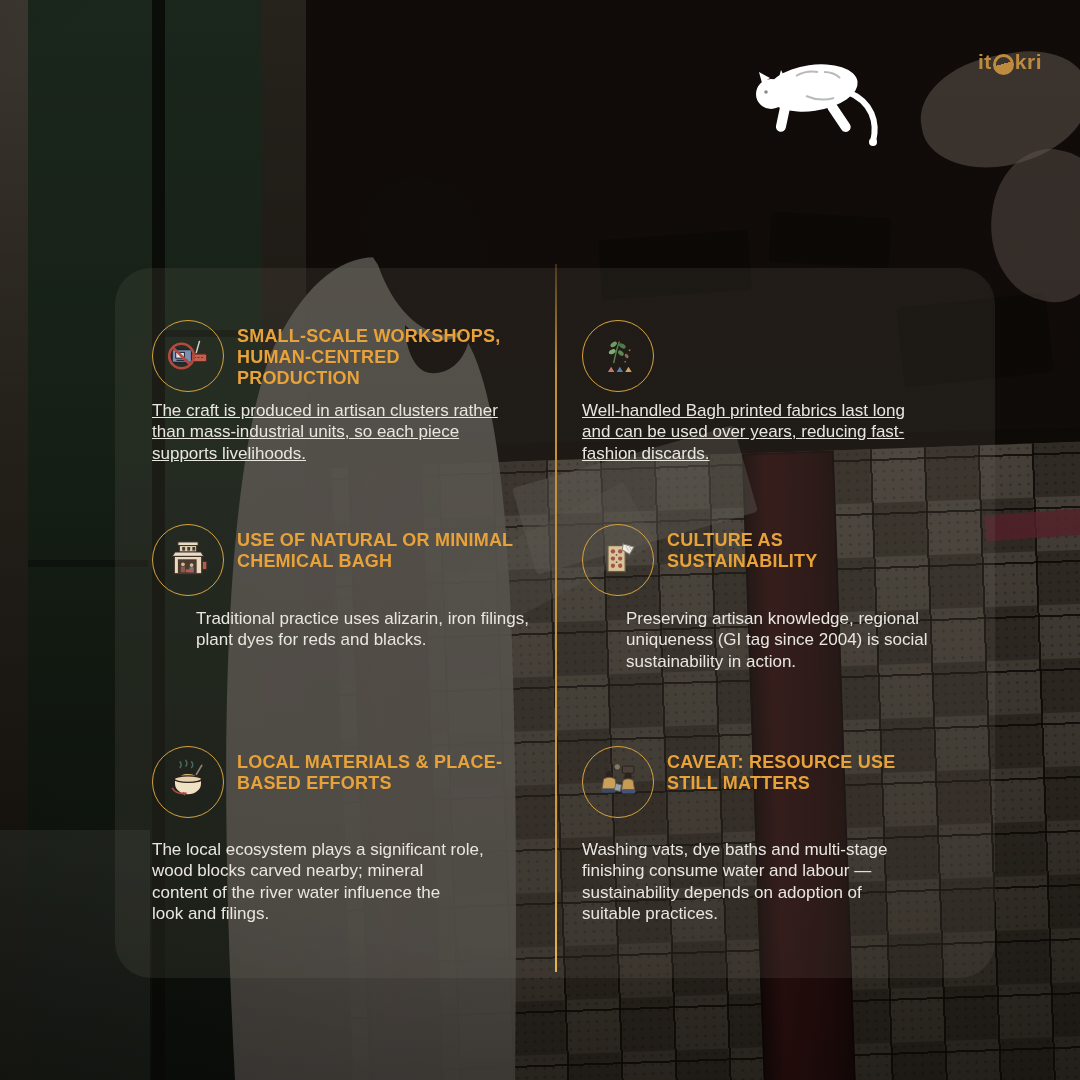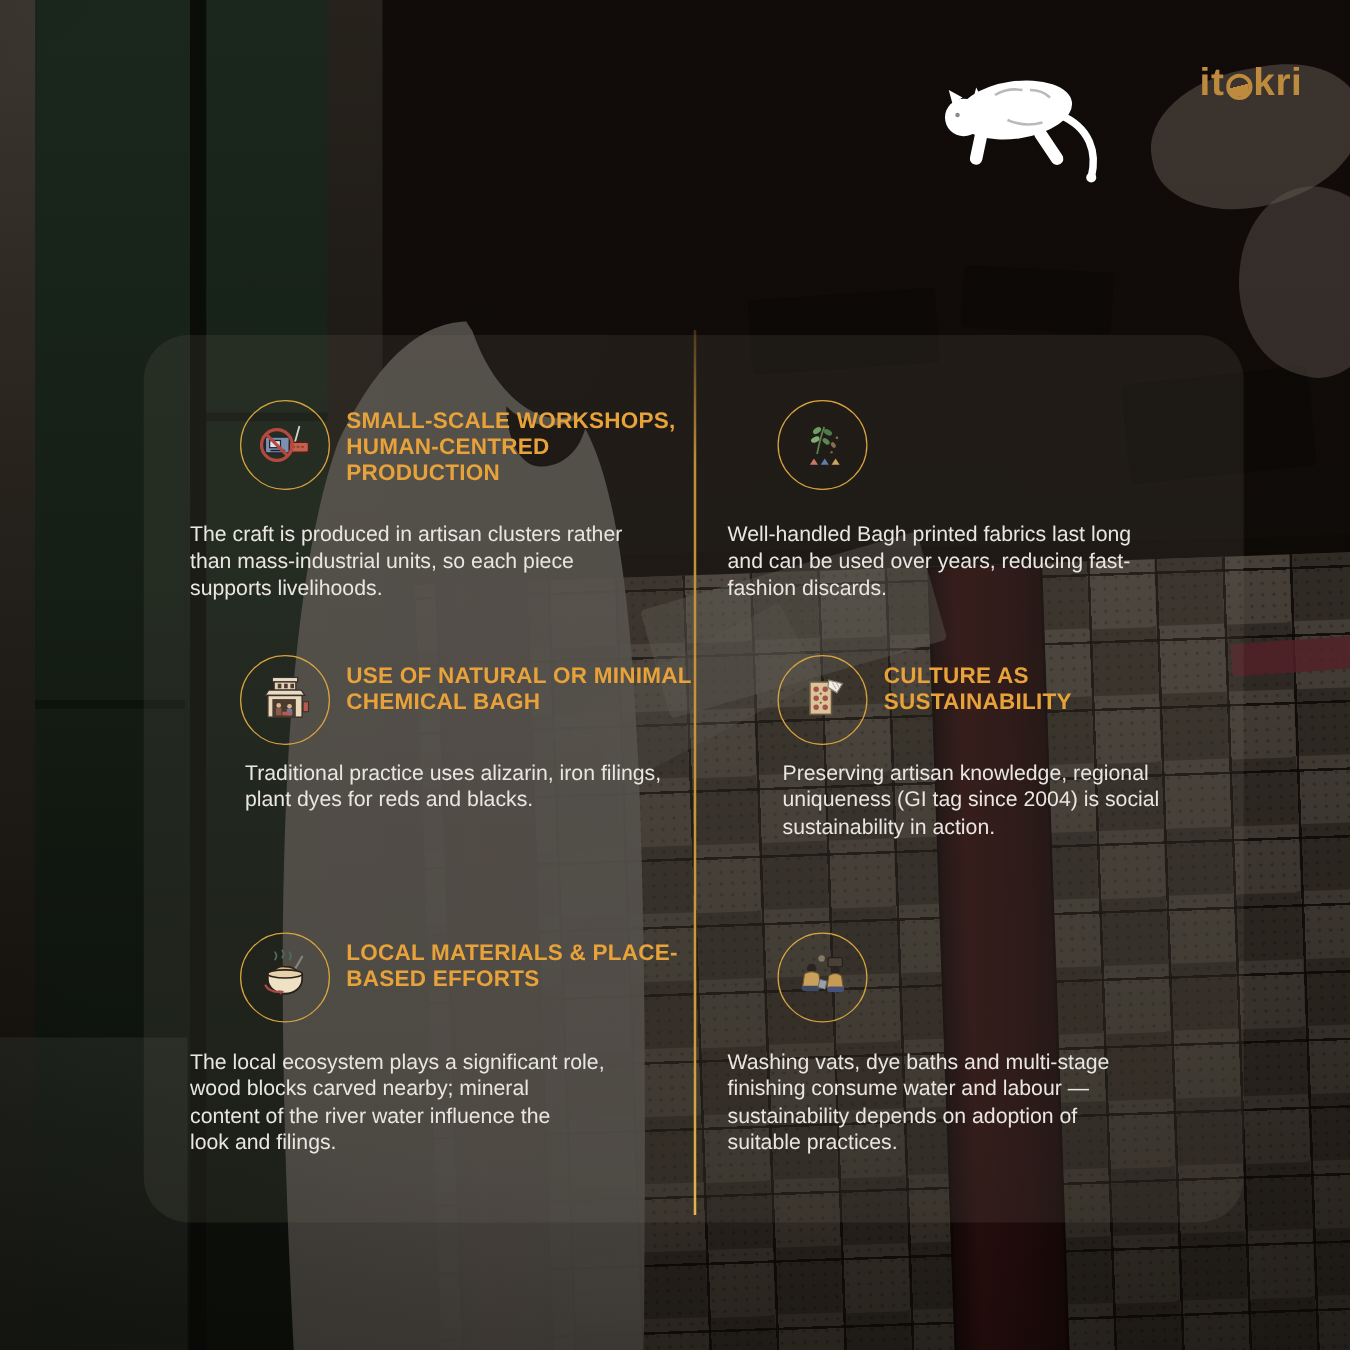--- a/index.html
+++ b/index.html
@@ -53,46 +53,46 @@
   .cloth-left{position:absolute;left:0;top:830px;width:150px;height:250px;opacity:.6;
     background:linear-gradient(180deg,#5b6a60,#47544b);}
   .man-svg{position:absolute;left:175px;top:140px;}
 
   
   .darken{position:absolute;inset:0;
     background:radial-gradient(115% 90% at 50% 38%,rgba(10,7,4,.50) 55%,rgba(6,4,2,.72)),
                linear-gradient(rgba(8,5,3,.10),rgba(4,3,2,.28));}
 
   
-  .logo{position:absolute;right:38px;top:48px;color:#BE8B3E;font-weight:800;font-size:31px;
+  .logo{position:absolute;right:38px;top:48px;color:#BE8B3E;font-weight:800;font-size:21px;
     letter-spacing:.5px;display:flex;align-items:center;}
   .logo .o-mark{display:inline-block;width:15px;height:15px;border:3.5px solid #BE8B3E;border-radius:50%;
     margin:6px 1px 0 1px;background:linear-gradient(165deg,rgba(0,0,0,0) 46%,#BE8B3E 46%);}
   .tiger{position:absolute;left:750px;top:52px;}
   .title{position:absolute;left:0;top:96px;width:1080px;margin:0;text-align:center;
     color:#F1A53C;font-size:46px;font-weight:800;line-height:1.17;letter-spacing:.5px;
     white-space:pre-line;}
 
   
   .panel{position:absolute;left:115px;top:268px;width:880px;height:710px;border-radius:36px;
     background:rgba(128,120,106,.15);}
   .divider{position:absolute;left:440px;top:-4px;width:2px;height:708px;
     background:linear-gradient(180deg,rgba(206,150,56,.25),#C08E36 15%,#CE9A3C 80%,#E5B44C);}
 
-  .card{position:absolute;width:392px;padding-left:40px;}
+  .card{position:absolute;width:392px;}
   .card .head-row{display:grid;grid-template-columns:85px 1fr;align-items:start;}
   .icon-circle{width:72px;height:72px;border:1.6px solid #D7A33E;border-radius:50%;
     display:flex;align-items:center;justify-content:center;box-sizing:border-box;}
   .card h2{margin:6px 0 0;color:#E8A23A;font-size:18px;font-weight:800;line-height:1.16;
     letter-spacing:.2px;white-space:pre-line;width:330px;}
   .card p{position:absolute;left:0;margin:0;color:#E9E6E0;font-size:17px;line-height:1.25;
     white-space:pre-line;width:400px;}
   .pos-l{left:37px;} .pos-r{left:467px;}
   .row1{top:52px;} .row2{top:256px;} .row3{top:478px;}
-  .row1 p{top:97px;} .row2 p{top:84px;margin-left:44px;} .row3 p{top:93px;}
+  .row1 p{top:80px;text-decoration:underline;} .row2 p{top:84px;margin-left:44px;} .row3 p{top:93px;}
 </style>
 </head>
 <body>
 
 <div class="canvas">
 
   <div class="photo">
     <div class="wall-left"></div>
     <div class="door">
       <div class="gap"></div>
@@ -275,20 +275,22 @@
             <circle cx="35" cy="15" r="3.6" fill="#857963"></circle>
             <circle cx="24" cy="26" r="5.2" fill="#2b2320"></circle>
             <path d="M16,32 q8,-5 16,0 l2,14 h-20 Z" fill="#caa05a" stroke="#6b5334" stroke-width="1.2"></path>
             <rect x="13" y="45" width="20" height="6" rx="3" fill="#3d4a63"></rect>
             <circle cx="50" cy="28" r="5" fill="#2b2320"></circle>
             <path d="M43,34 q7,-5 14,0 l2,13 h-18 Z" fill="#c59b55" stroke="#6b5334" stroke-width="1.2"></path>
             <rect x="41" y="46" width="19" height="6" rx="3" fill="#46527a"></rect>
             <path d="M33,38 l8,2 l-2,9 l-8,-2 Z" fill="#9aa0a8" stroke="#5c6066" stroke-width="1"></path>
           </svg>
         </div>
+        <h2>CAVEAT: RESOURCE USE
+STILL MATTERS</h2>
       </div>
       <p>Washing vats, dye baths and multi-stage
 finishing consume water and labour —
 sustainability depends on adoption of
 suitable practices.</p>
     </section>
   </div>
 </div>
 
 </body></html>

